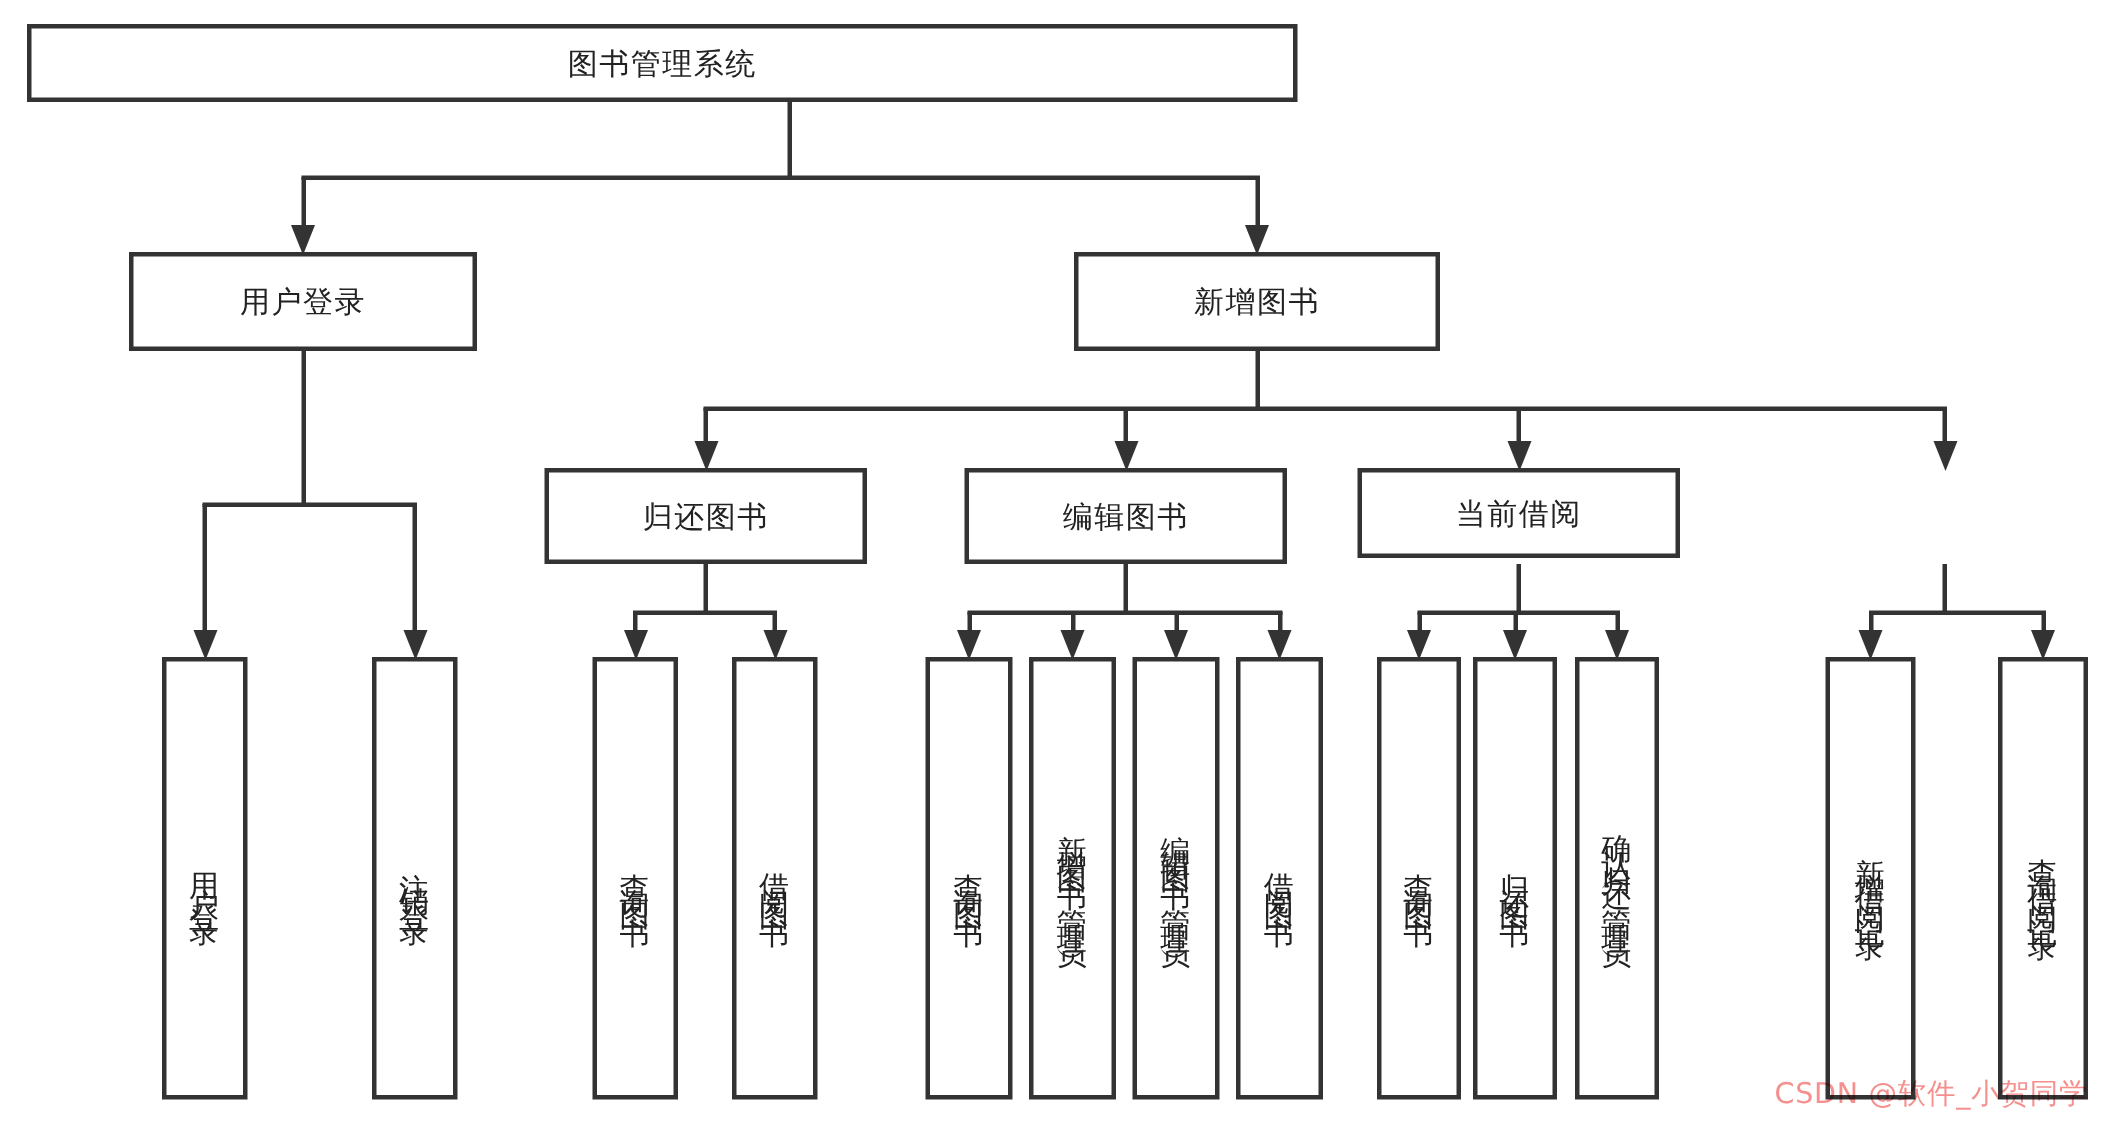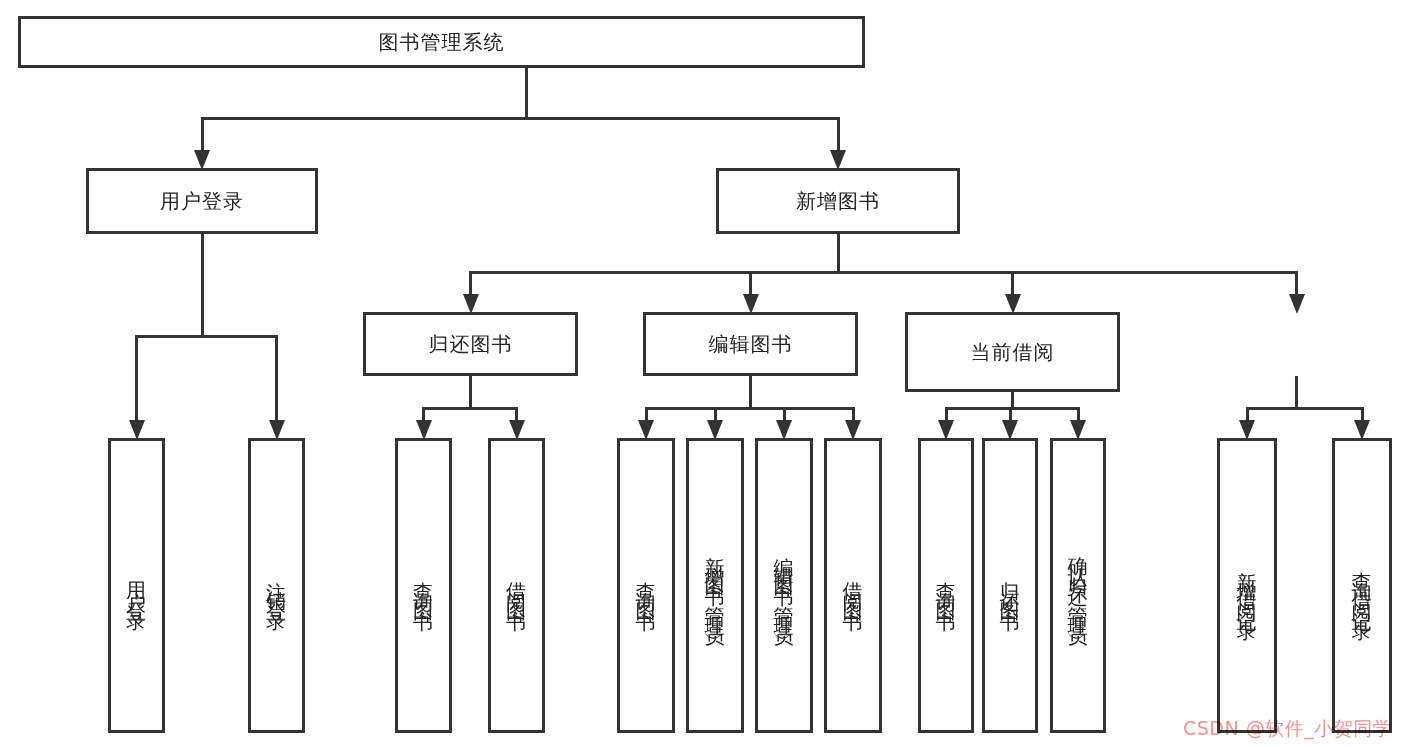--- a/index.html
+++ b/index.html
@@ -75,21 +75,21 @@
     </div>
     <div class="node h" style="left: 716px; top: 168px; width: 244px; height: 66px;">
       <div class="label">新增图书</div>
     </div>
     <div class="node h" style="left: 363px; top: 312px; width: 215px; height: 64px;">
       <div class="label">归还图书</div>
     </div>
     <div class="node h" style="left: 643px; top: 312px; width: 215px; height: 64px;">
       <div class="label">编辑图书</div>
     </div>
-    <div class="node h" style="left: 905px; top: 312px; width: 215px; height: 80px;">
+    <div class="node h" style="left: 905px; top: 312px; width: 215px; height: 60px;">
       <div class="label">当前借阅</div>
     </div>
     <div class="node v" style="left: 108px; top: 438px; width: 57px; height: 295px;">
       <div class="label">用户登录</div>
     </div>
     <div class="node v" style="left: 248px; top: 438px; width: 57px; height: 295px;">
       <div class="label">注销登录</div>
     </div>
     <div class="node v" style="left: 395px; top: 438px; width: 57px; height: 295px;">
       <div class="label">查询图书</div>

